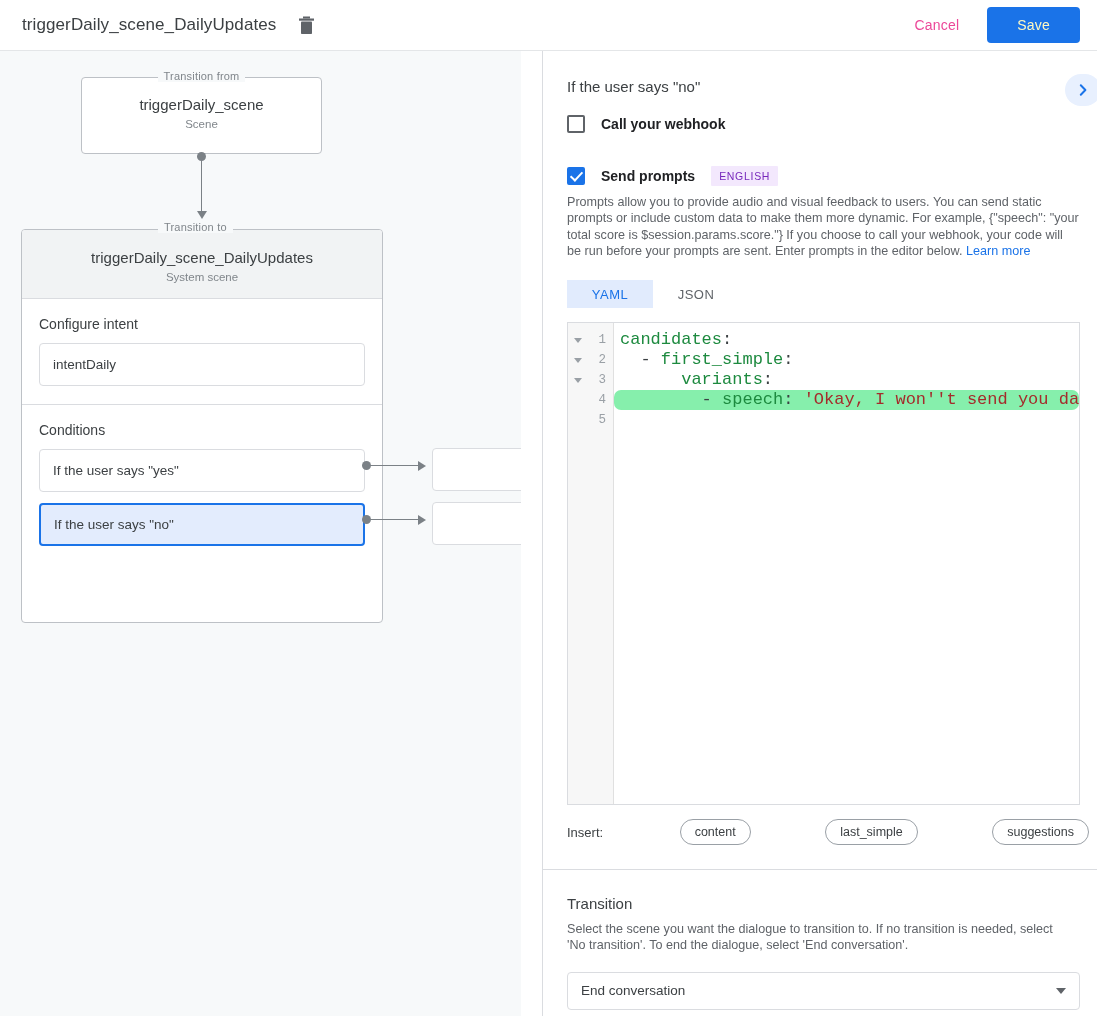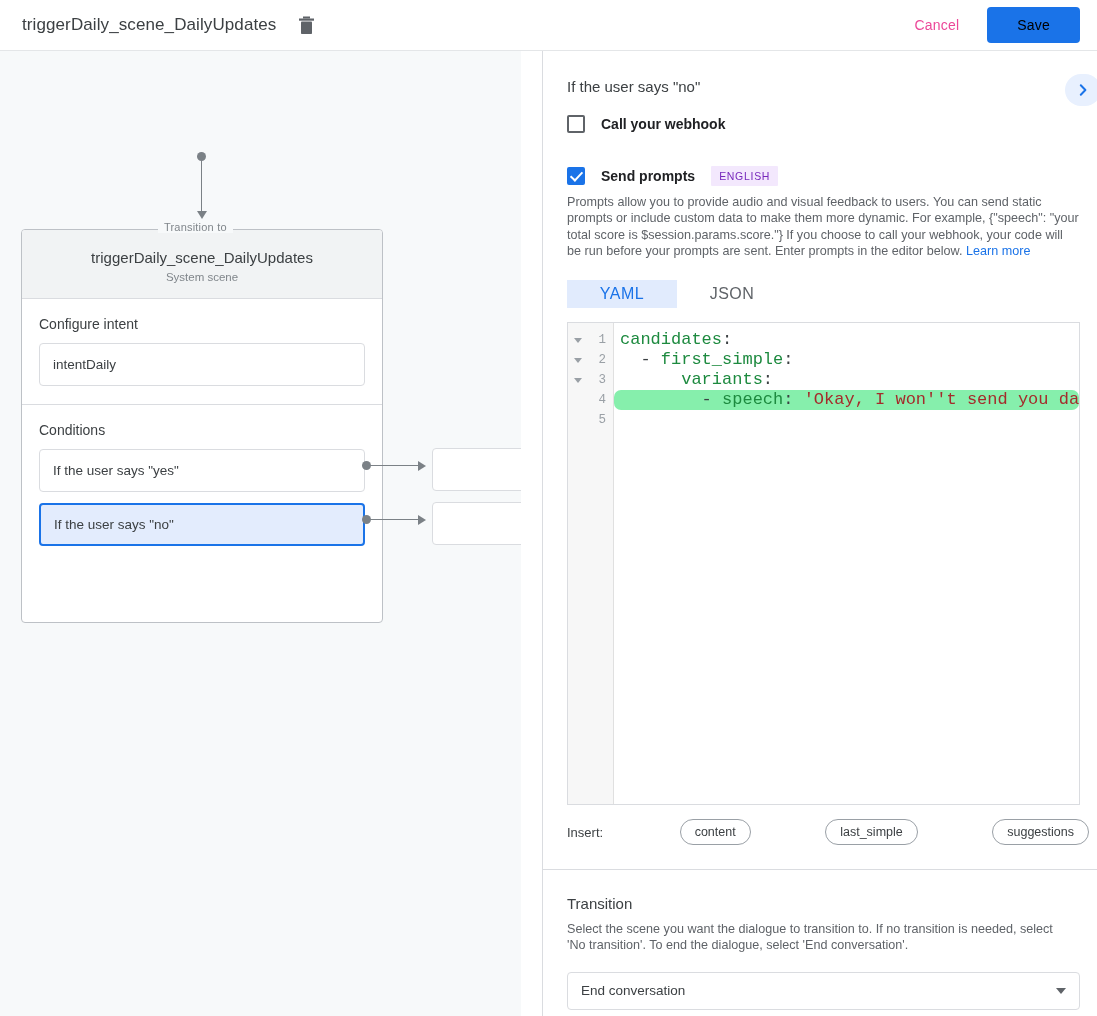--- a/index.html
+++ b/index.html
@@ -45,21 +45,21 @@
     padding: 9px 14px;
     border: none; background: transparent;
     cursor: pointer;
     border-radius: 4px;
     font-family: inherit;
     letter-spacing: .2px;
   }
   .save-btn {
     margin-left: 14px;
     background: #1a73e8;
-    color: #000000;
+    color: #fef9c3;
     font-size: 14px;
     font-weight: 500;
     border: none;
     border-radius: 4px;
     padding: 10px 30px;
     cursor: pointer;
     font-family: inherit;
     letter-spacing: .2px;
   }
 
@@ -287,23 +287,23 @@
     line-height: 16.3px;
     color: #5f6368;
   }
   .rp-desc a { color: #1a73e8; text-decoration: none; }
 
   .tabs {
     display: flex;
     margin: 21px 0 0 24px;
   }
   .tab {
-    width: 110px; height: 28px;
+    width: 86px; height: 28px;
     display: flex; align-items: center; justify-content: center;
-    font-size: 16px;
+    font-size: 13px;
     color: #5f6368;
     cursor: pointer;
     letter-spacing: .5px;
   }
   .tab.active {
     background: #e1ebfd;
     color: #1a73e8;
   }
 
   
@@ -433,20 +433,25 @@
     </svg>
   </div>
   <div class="topbar-right">
     <button class="cancel-btn">Cancel</button>
     <button class="save-btn">Save</button>
   </div>
 </div>
 
 <div class="canvas">
 
+  <div class="node-from">
+    <div class="node-legend">Transition from</div>
+    <div class="node-title">triggerDaily_scene</div>
+    <div class="node-sub">Scene</div>
+  </div>
 
   <div class="edge-dot" style="left:197px; top:101px;"></div>
   <div class="edge-line-v" style="left:201px; top:106px; height:56px;"></div>
   <div class="arrow-down" style="left:197px; top:160px;"></div>
 
   <div class="node-to-legend">Transition to</div>
   <div class="node-to">
     <div class="node-to-header">
       <div class="node-title" style="margin-top:0;">triggerDaily_scene_DailyUpdates</div>
       <div class="node-sub">System scene</div>

